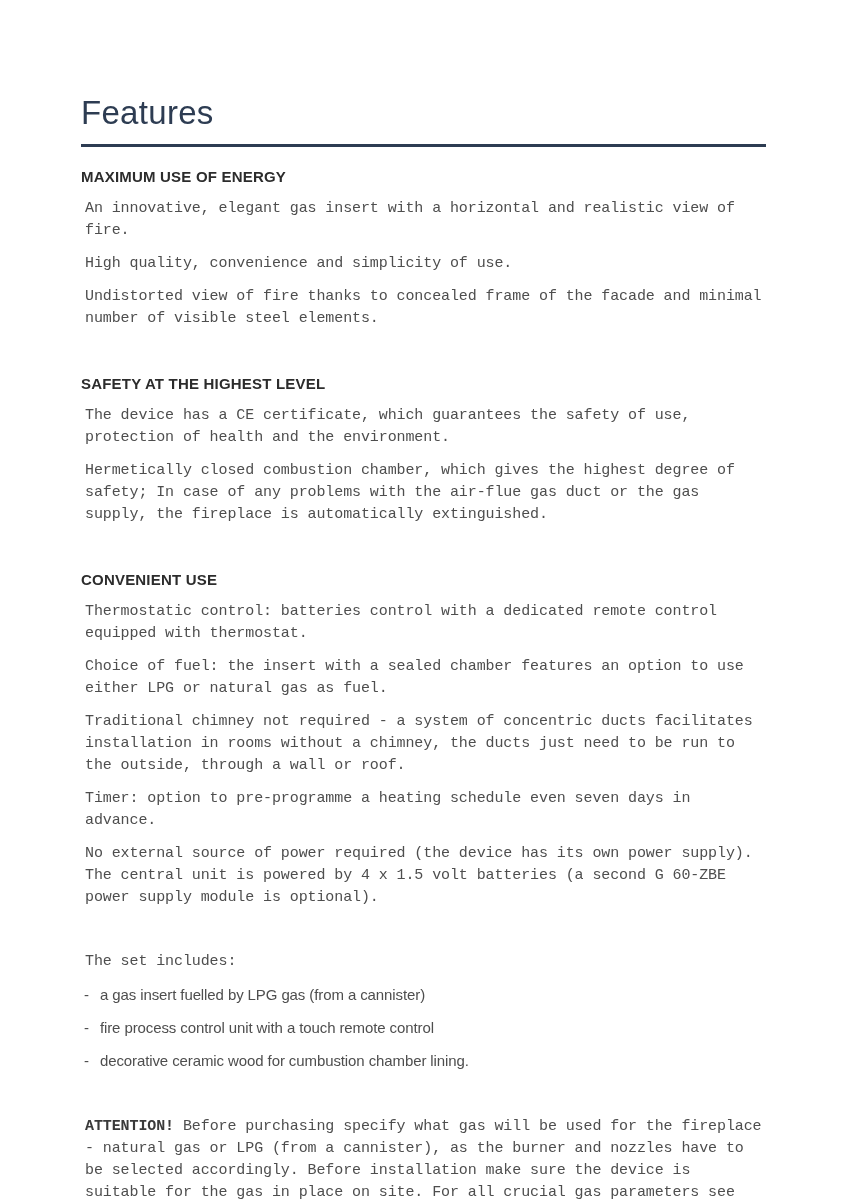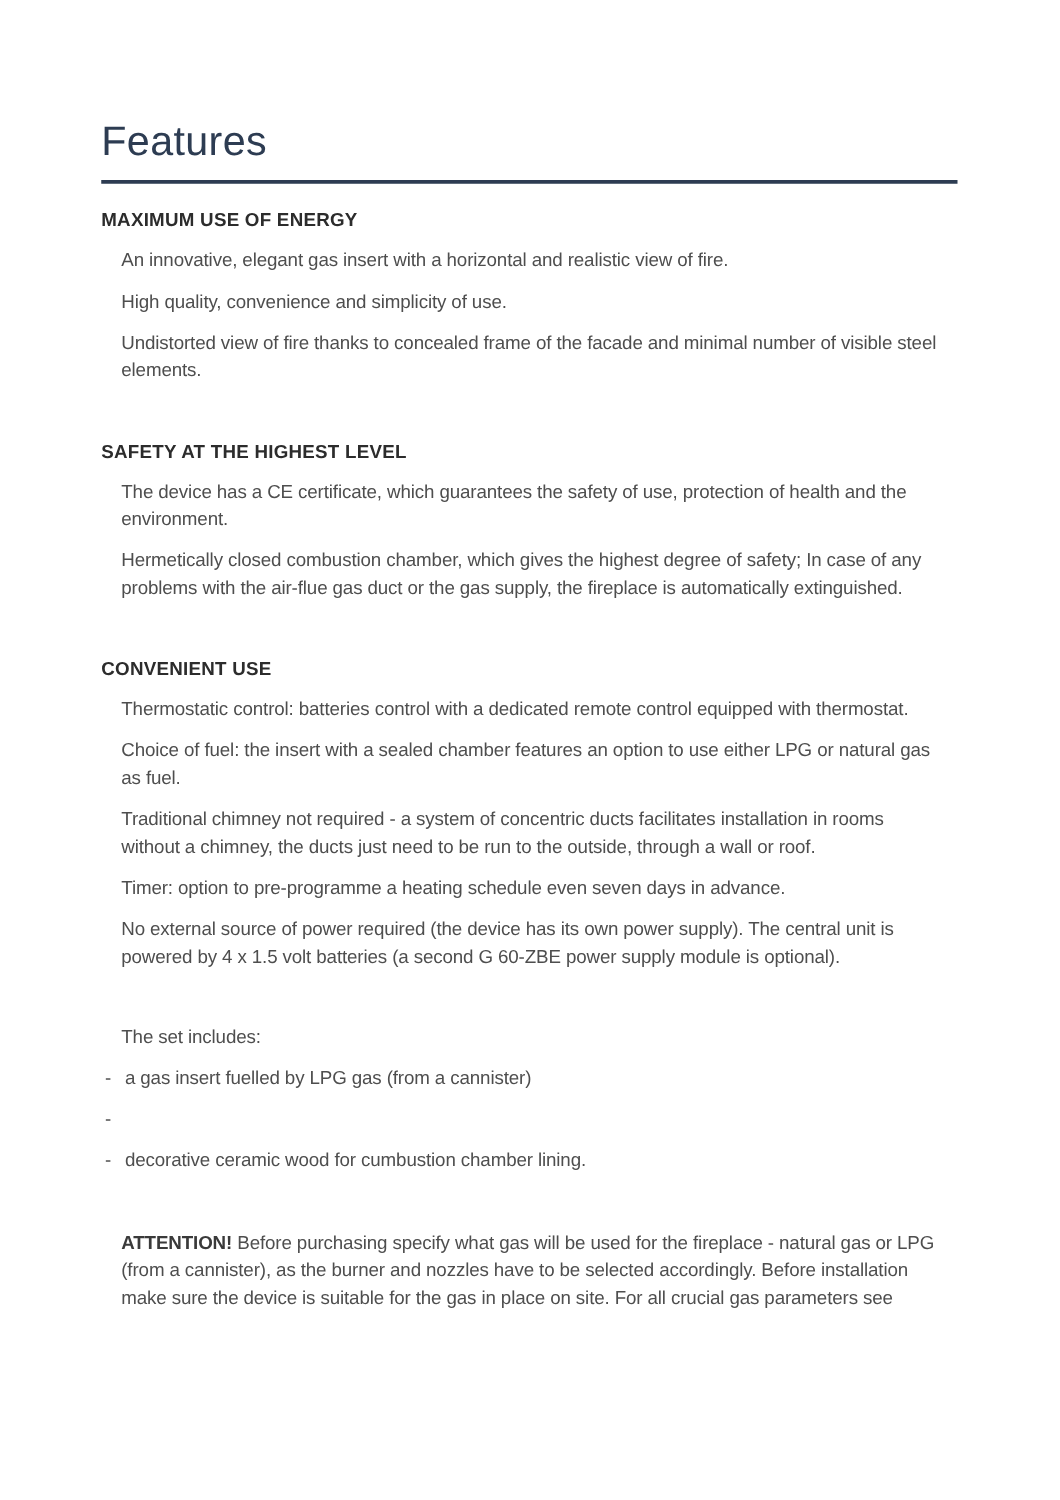--- a/index.html
+++ b/index.html
@@ -39,21 +39,21 @@
     letter-spacing: 0.2px;
     margin: 0 0 8px 0;
     line-height: 20px;
   }
   p, li {
     font-size: 15px;
     letter-spacing: -0.1px;
     line-height: 22px;
     color: #4e4e4e;
   }
-  p { margin: 11px 16px; }
+  p { margin: 11px 4px; font-family: Liberation Mono, monospace; }
   .set-includes { margin-top: 42px; }
   ul.includes-list {
     list-style: none;
     margin: 11px 0 0 0;
     padding: 0;
   }
   ul.includes-list li {
     display: flex;
     margin: 11px 0;
     padding-left: 3px;
@@ -102,20 +102,21 @@
 
   <section class="set-includes">
     <p>The set includes:</p>
     <ul class="includes-list" id="includes-list">
         <li>
           <span class="dash">-</span>
           <span>a gas insert fuelled by LPG gas (from a cannister)</span>
         </li>
         <li>
           <span class="dash">-</span>
+          <span>fire process control unit with a touch remote control</span>
         </li>
         <li>
           <span class="dash">-</span>
           <span>decorative ceramic wood for cumbustion chamber lining.</span>
         </li>
       </ul>
   </section>
 
   <p class="attention">
     <strong>ATTENTION!</strong>

